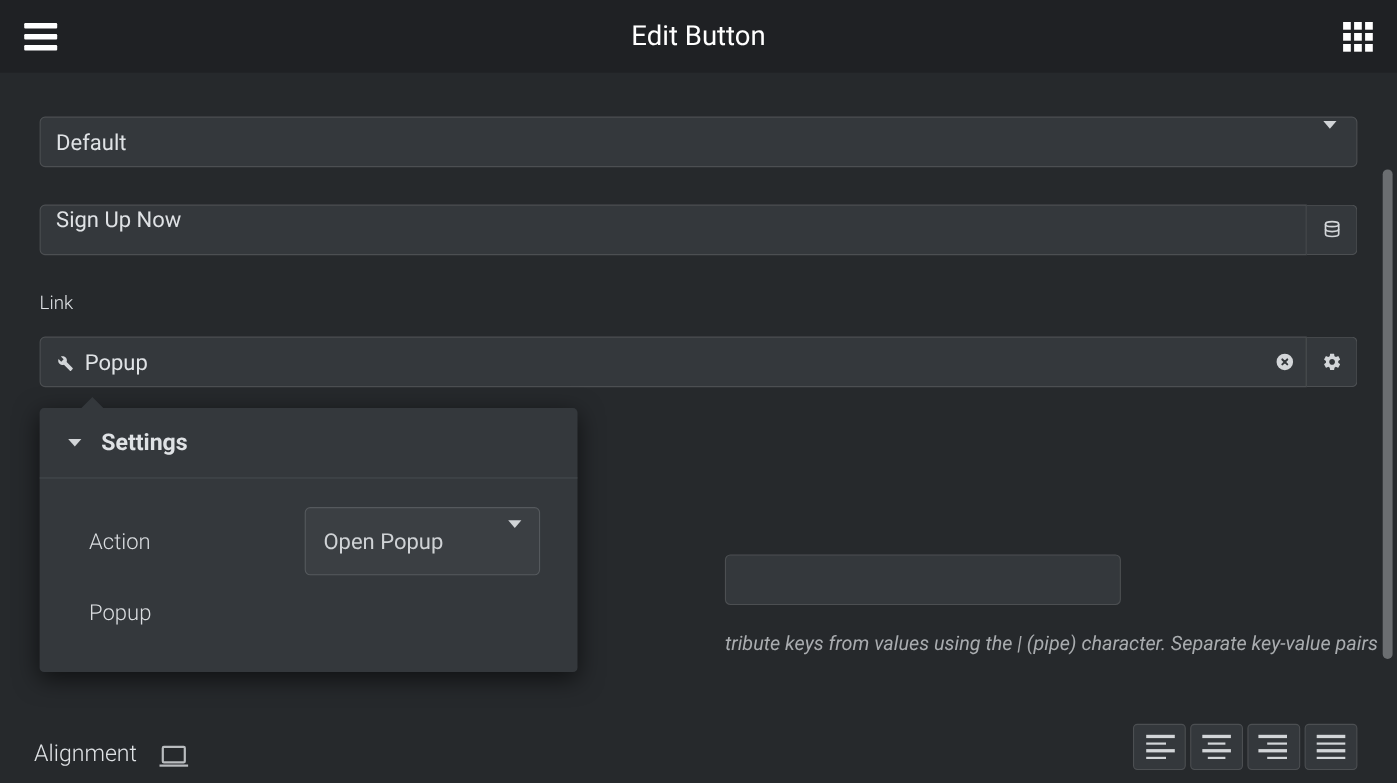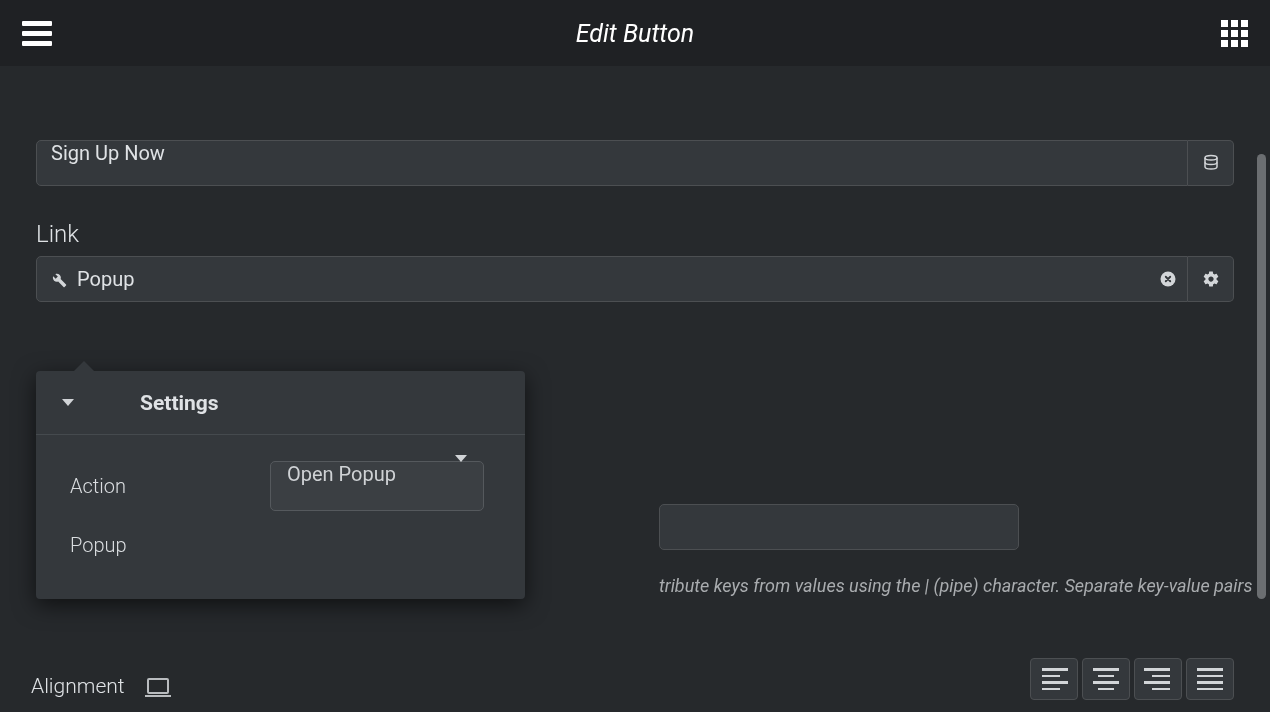--- a/index.html
+++ b/index.html
@@ -1,19 +1,19 @@
 <!DOCTYPE html>
 <html><head>
 <meta charset="utf-8">
 <style>
   * { box-sizing: border-box; margin: 0; padding: 0; }
   html, body { width: 1270px; height: 712px; overflow: hidden; font-family: -apple-system, "Segoe UI", Roboto, Arial, sans-serif; background: #26292c; color: #dfe2e5; }
   .app { width: 1270px; height: 712px; display: flex; flex-direction: column; }
   
-  .header { height: 66px; background: #1f2124; display: flex; align-items: center; justify-content: space-between; padding: 0 22px; font-style: italic; }
+  .header { height: 66px; background: #1f2124; display: flex; align-items: center; justify-content: space-between; padding: 0 22px; }
   .header-title { color: #fff; font-size: 25px; font-weight: 400; position: absolute; left: 50%; transform: translateX(-50%); }
   .hamburger-icon { display: flex; flex-direction: column; gap: 5px; cursor: pointer; }
   .hamburger-icon span { display: block; width: 30px; height: 5px; background: #fff; border-radius: 1px; }
   .grid-icon { display: grid; grid-template-columns: repeat(3, 7px); grid-template-rows: repeat(3, 7px); gap: 3px; cursor: pointer; }
   .grid-icon span { background: #fff; }
   
   .body { flex: 1; padding: 40px 36px 0 36px; position: relative; overflow: hidden; }
   
   .row { display: flex; align-items: center; margin-bottom: 34px; }
   .row .label { width: 576px; font-size: 21px; font-weight: 300; color: #e2e5e8; }
@@ -35,21 +35,21 @@
   .text-input {
     flex: 1; height: 46px; background: #34383c;
     border: 1px solid #4c4f52; border-radius: 5px 0 0 5px;
     padding: 0 14px; font-size: 20px; color: #dfe2e5;
   }
   .input-side-btn {
     width: 46px; height: 46px; background: #34383c; border: 1px solid #4c4f52; border-left: none;
     border-radius: 0 5px 5px 0; display: flex; align-items: center; justify-content: center; cursor: pointer;
   }
   
-  .section-label { font-size: 24px; font-weight: 300; margin-bottom: 8px; }
+  .section-label { font-size: 17px; font-weight: 300; margin-bottom: 20px; }
   
   .link-bar { display: flex; margin-bottom: 20px; }
   .link-field {
     flex: 1; height: 46px; background: #34383c; border: 1px solid #4c4f52;
     border-radius: 5px 0 0 5px; display: flex; align-items: center; padding: 0 10px 0 12px; font-size: 20px; cursor: pointer; position: relative;
   }
   .link-field .wrench { margin-right: 10px; }
   .link-field .clear { margin-left: auto; }
   .link-gear-btn {
     width: 46px; height: 46px; background: #34383c; border: 1px solid #4c4f52; border-left: none;
@@ -59,34 +59,34 @@
   .popover {
     position: absolute; left: 36px; top: 305px; width: 489px; background: #34383c;
     border-radius: 4px; box-shadow: 0 6px 22px rgba(0,0,0,0.6);
     z-index: 30;
   }
   .popover::before {
     content: ""; position: absolute; top: -10px; left: 38px;
     width: 0; height: 0; border-left: 10px solid transparent; border-right: 10px solid transparent; border-bottom: 10px solid #34383c;
   }
   .popover-header { 
-    height: 64px; display: flex; align-items: center; padding: 0 26px; border-bottom: 1px solid #454a4e; gap: 48px;
+    height: 64px; display: flex; align-items: center; padding: 0 26px; border-bottom: 1px solid #454a4e;
   }
   .popover-header .caret-solid { margin-right: 18px; }
   .popover-title { font-size: 21px; font-weight: 700; }
   .popover-body { padding: 26px 34px 28px 34px; }
   .pop-row { display: flex; align-items: center; margin-bottom: 22px; }
   .pop-row:last-child { margin-bottom: 0; flex-direction: column; align-items: stretch; }
   .pop-label { font-size: 20px; color: #dadde0; width: 200px; font-weight: 300; }
-  .pop-row .pop-label { margin-bottom: 0; }
+  .pop-row .pop-label { margin-bottom: 0; margin-left: 11px; }
   .pop-row.stack .pop-label { margin-bottom: 14px; width: auto; }
   .pop-select {
-    height: 50px; background: #3b3f43;
+    height: 62px; background: #3b3f43;
     border: 1px solid #55595d; border-radius: 5px;
-    display: flex; padding: 0 16px;
+    display: flex; align-items: center; padding: 0 16px;
     font-size: 20px; color: #cfd2d5; cursor: pointer; position: relative;
   }
   .pop-select.grey { background: #484c50; border-color: #5d6165; color: #a9acae; font-weight: 300; }
   .pop-select .caret { position: absolute; right: 16px; }
   .pop-row .pop-select.small { flex: none; width: 214px; }
   
   .empty-input {
     height: 46px; background: #34383c; border: 1px solid #4c4f52; border-radius: 5px;
     width: 360px;
   }
@@ -139,20 +139,26 @@
         <span></span>
         <span></span>
         <span></span>
         <span></span>
     </div>
   </div>
 
   <div class="body">
 
     <div class="row">
+      <div class="control">
+        <div class="select">
+          <span>Default</span>
+          <span class="caret"><span class="caret-solid"></span></span>
+        </div>
+      </div>
     </div>
 
     <div class="row">
       <div class="control">
         <div class="input-row">
           <div class="text-input">
             <span>Sign Up Now</span>
           </div>
           <div class="input-side-btn">
             <span class="icon-light">

